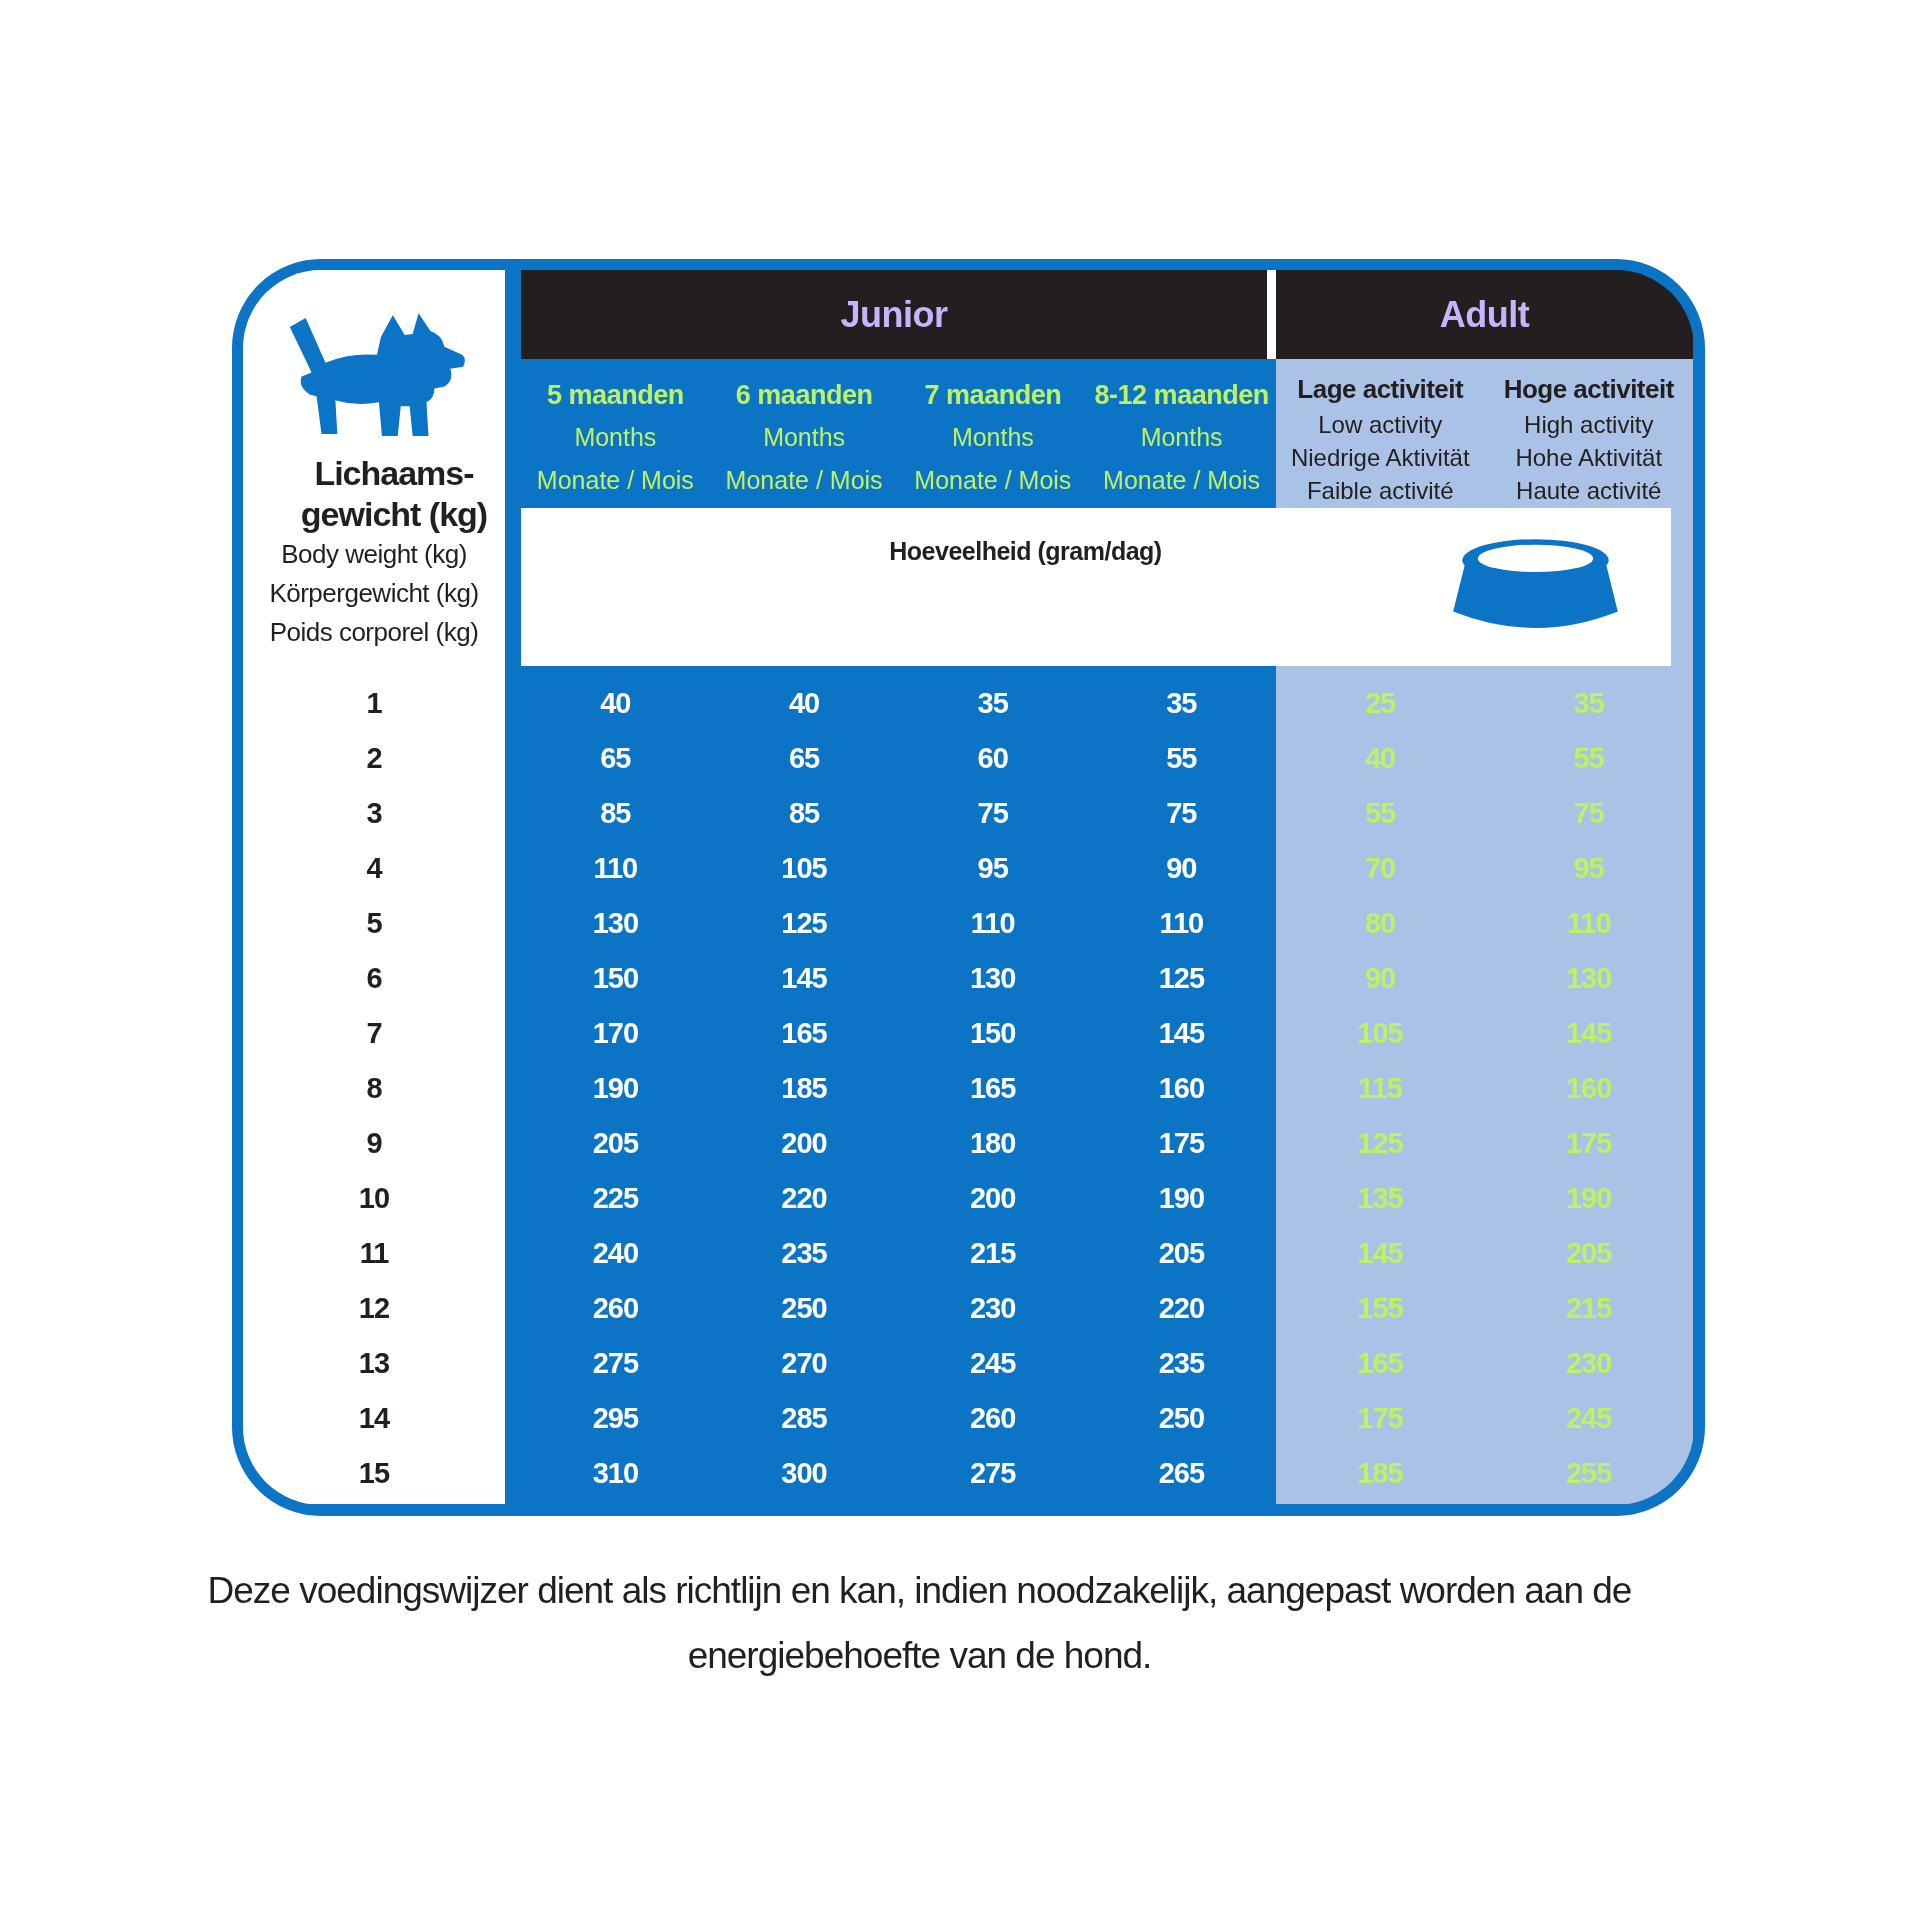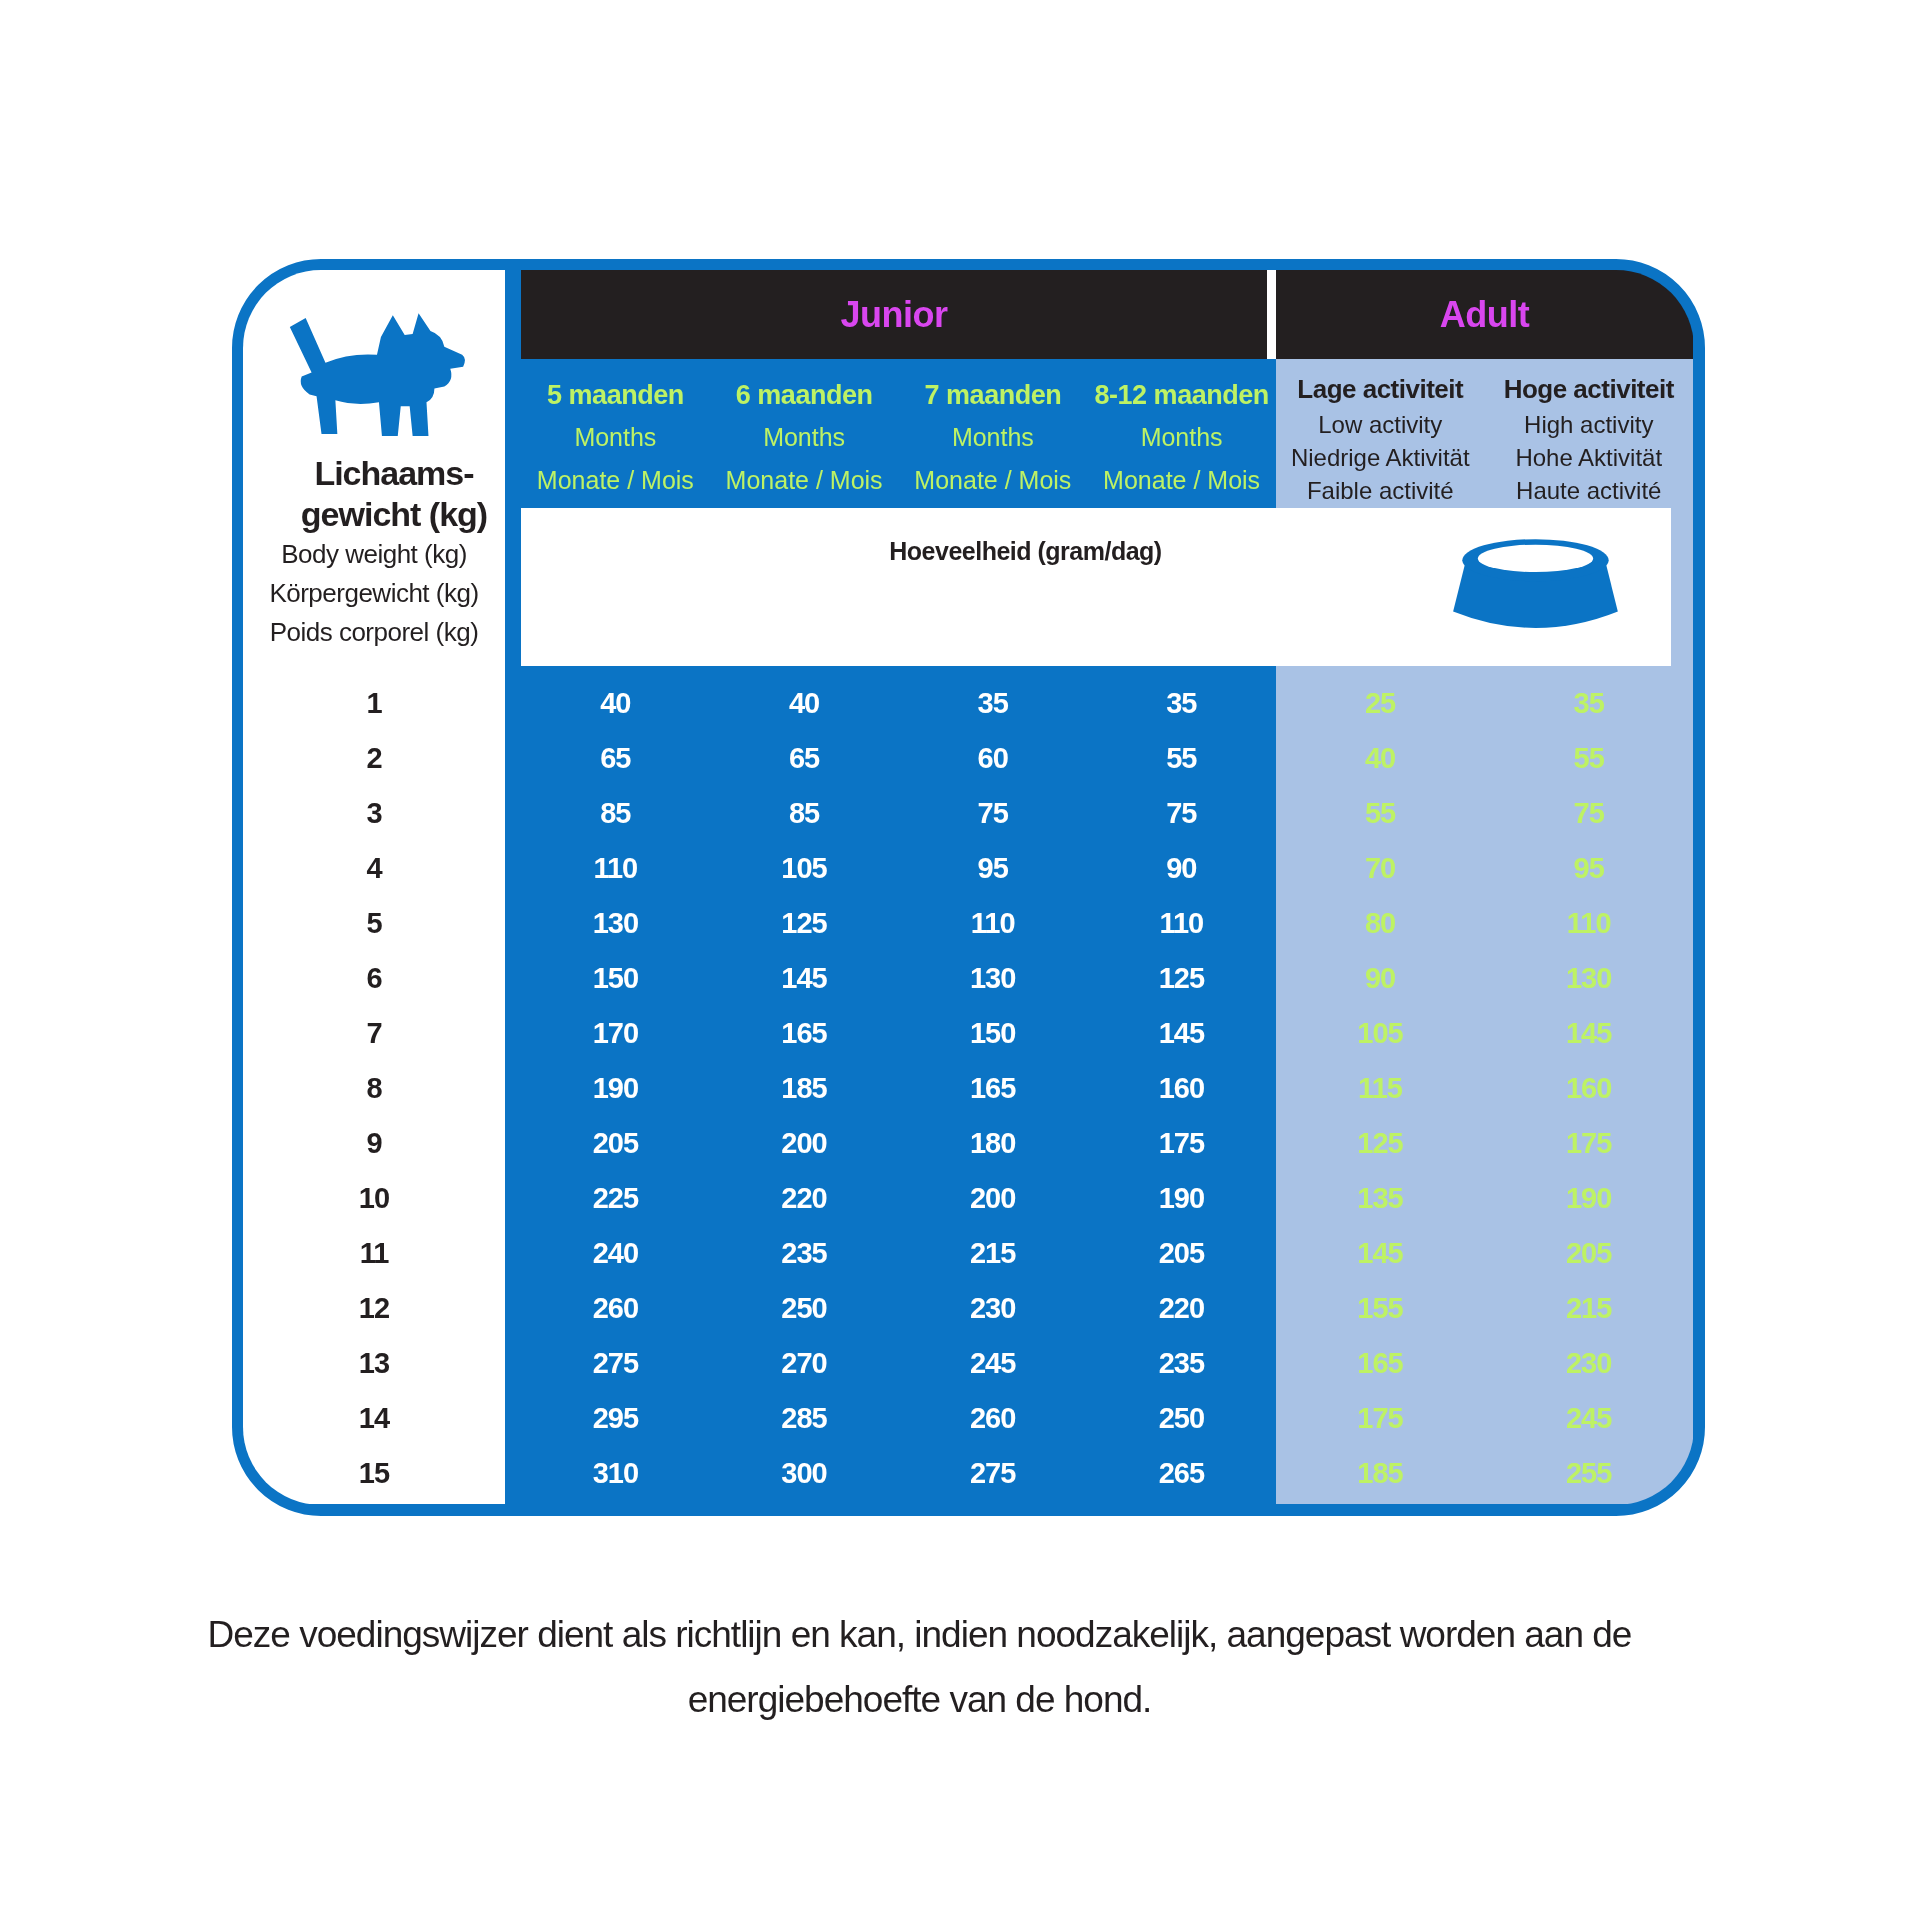--- a/index.html
+++ b/index.html
@@ -20,21 +20,21 @@
   .left-col { left:0; top:0; width:262px; height:1234px; background:#ffffff; }
   .dog-wrap { left:27px; top:33px; width:208px; height:162px; }
   .weight-head { left:0; top:183px; width:262px; text-align:center; }
   .wh-title { font-size:34px; font-weight:bold; line-height:41px; letter-spacing:-1px;margin-left:40px; }
   .wh-sub   { font-size:26px; line-height:39px; letter-spacing:-0.5px; }
 
   
   .bar-junior  { left:278px;  top:0; width:746px; height:89px; background:#231f20; }
   .bar-divider { left:1024px; top:0; width:8.7px;   height:89px; background:#ffffff; }
   .bar-adult   { left:1033px; top:0; width:417px; height:89px; background:#231f20; }
-  .bar-label { display:block; color:#d946ef; font-weight:bold; font-size:36px; line-height:89px; text-align:center; letter-spacing:-0.5px; }
+  .bar-label { display:block; color:#c4b5fd; font-weight:bold; font-size:36px; line-height:89px; text-align:center; letter-spacing:-0.5px; }
 
   
   .adult-panel { left:1033px; top:89px; width:417px; height:1145px; background:#a9c2e5; }
 
   
   .junior-heads { left:278px; top:89px; width:755px; height:149px; display:flex; }
   .j-col { width:189px; box-sizing:border-box; padding-top:15.4px; text-align:center; color:#bef264; }
   .j-title { font-size:27px; font-weight:bold; line-height:42px; letter-spacing:-0.5px; }
   .j-sub   { font-size:25px; line-height:43px; }
 
@@ -53,21 +53,21 @@
   
   .weight-rows { left:0; top:406px; width:262px; }
   .weight-cell { height:55px; line-height:55px; text-align:center; font-weight:bold; font-size:29px; color:#231f20; letter-spacing:-1px; }
   .amount-rows { left:278px; top:406px; width:1172px; }
   .data-row { display:flex; height:55px; }
   .data-cell { line-height:55px; text-align:center; font-weight:bold; font-size:29px; letter-spacing:-1px; }
   .junior-cell { width:189px; color:#ffffff; }
   .adult-cell  { width:209px;  color:#bef264; }
 
   
-  .caption { position:absolute; left:0; right:92px; top:1602px; text-align:center;
+  .caption { position:absolute; left:0; right:92px; top:1558px; text-align:center;
              font-size:37px; line-height:65px; color:#231f20; letter-spacing:-1px; }
 </style>
 </head>
 <body>
 
 <div class="page">
 
   <div class="card">
 
     <div class="abs left-col">

